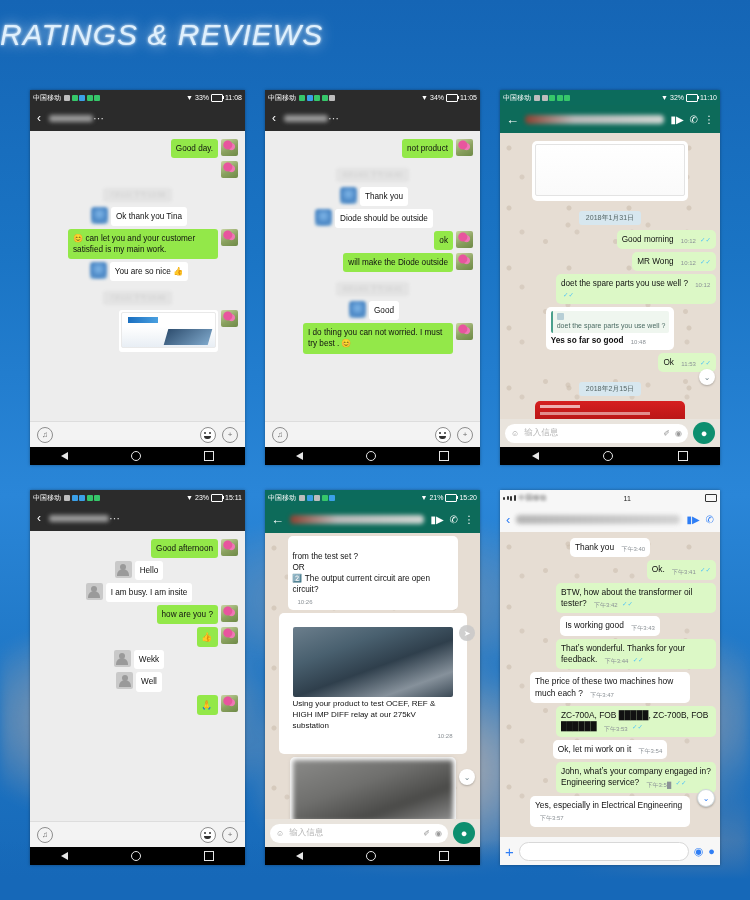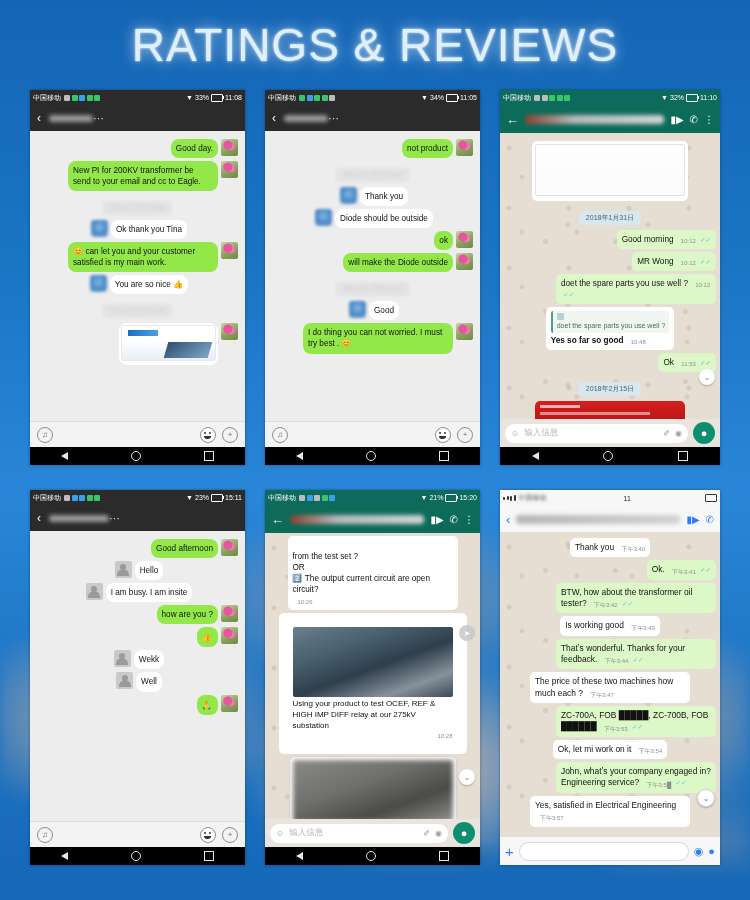--- a/index.html
+++ b/index.html
@@ -26,26 +26,27 @@
     filter:blur(6px);
     opacity:.95;
   }
   .bg-blue-bottom{
     position:absolute;left:0;right:0;bottom:0;height:60px;
     background:linear-gradient(180deg,rgba(22,104,184,0),#1668b8 65%);
   }
 
   
   .title{
-    position:absolute;top:18px;left:0;right:0;text-align:center;
-    font-size:46px;letter-spacing:1px;
+    position:absolute;top:18px;left:0;right:0;text-align:left;
+    font-size:30px;letter-spacing:1px;
     font-family:"Liberation Sans", sans-serif;
     font-weight:400;
     color:#dff0fd;
     text-shadow:0 0 14px rgba(255,255,255,.75),0 0 3px rgba(255,255,255,.9);
+    font-style:italic;
   }
 
   
   .grid{
     position:absolute;top:90px;left:30px;
     width:695px;
     display:grid;
     grid-template-columns:215px 215px 220px;
     grid-gap:25px 20px;
   }
@@ -139,21 +140,21 @@
   }
   .avatar.person{
     background:#c9c9c9;border-radius:2px;position:relative;
   }
   .avatar.person:before{content:"";position:absolute;left:5.5px;top:3px;width:6px;height:6px;border-radius:50%;background:#9a9a9a;}
   .avatar.person:after{content:"";position:absolute;left:2.5px;bottom:2px;width:12px;height:7px;border-radius:6px 6px 0 0;background:#9a9a9a;}
 
   .bubble{
     max-width:140px;
     font-size:8.2px;line-height:1.35;
-    padding:4px 5px;border-radius:8px;
+    padding:4px 5px;border-radius:3px;
     word-wrap:break-word;position:relative;
   }
   .bubble.green{background:#93e849;color:#111;}
   .bubble.white{background:#fff;color:#111;}
   .bubble.wa-out{background:#dcf8c6;color:#111;border-radius:5px;max-width:150px;}
   .bubble.wa-in{background:#fff;color:#111;border-radius:5px;max-width:150px;}
   .bubble.wa-out.ios,.bubble.wa-in.ios{font-size:8.4px;}
 
   .ts{
     font-size:6px;color:#8b9196;margin-left:5px;white-space:nowrap;
@@ -307,21 +308,20 @@
       <span class="back">‹</span>
       <span class="blurname"></span>
       <span class="dots">⋯</span>
     </div>
     <div class="chat wechat">
       <div class="row out">
         <div class="bubble green">Good day.</div>
         <div class="avatar flower"></div>
       </div>
       <div class="row out">
-        <div class="bubble green">New PI for 200KV transformer be send to your email and cc to Eagle.</div>
         <div class="avatar flower"></div>
       </div>
       <div class="datechip blur">
         <span>7月1日 下午13:58</span>
       </div>
       <div class="row in">
         <div class="avatar blueblur"></div>
         <div class="bubble white">Ok thank you Tina</div>
       </div>
       <div class="row out">
@@ -738,21 +738,21 @@
       </div>
       <div class="row out">
         <div class="bubble wa-out ios">
           <span>John, whatʼs your company engaged in? Engineering service?</span>
           <span class="ts">下午3:5█</span>
           <span class="ticks">✓✓</span>
         </div>
       </div>
       <div class="row in">
         <div class="bubble wa-in ios">
-          <span>Yes, satisfied in Electrical Engineering</span>
+          <span>Yes, especially in Electrical Engineering</span>
           <span class="ts">下午3:57</span>
         </div>
       </div>
       <div class="scrolldown" style="bottom:30px;border:1px solid #cfd8dc;color:#2f7ef5">⌄</div>
     </div>
     <div class="wainput ios">
       <span class="ios-plus">+</span>
       <div class="wa-field">
         <span class="ph"></span>
       </div>

